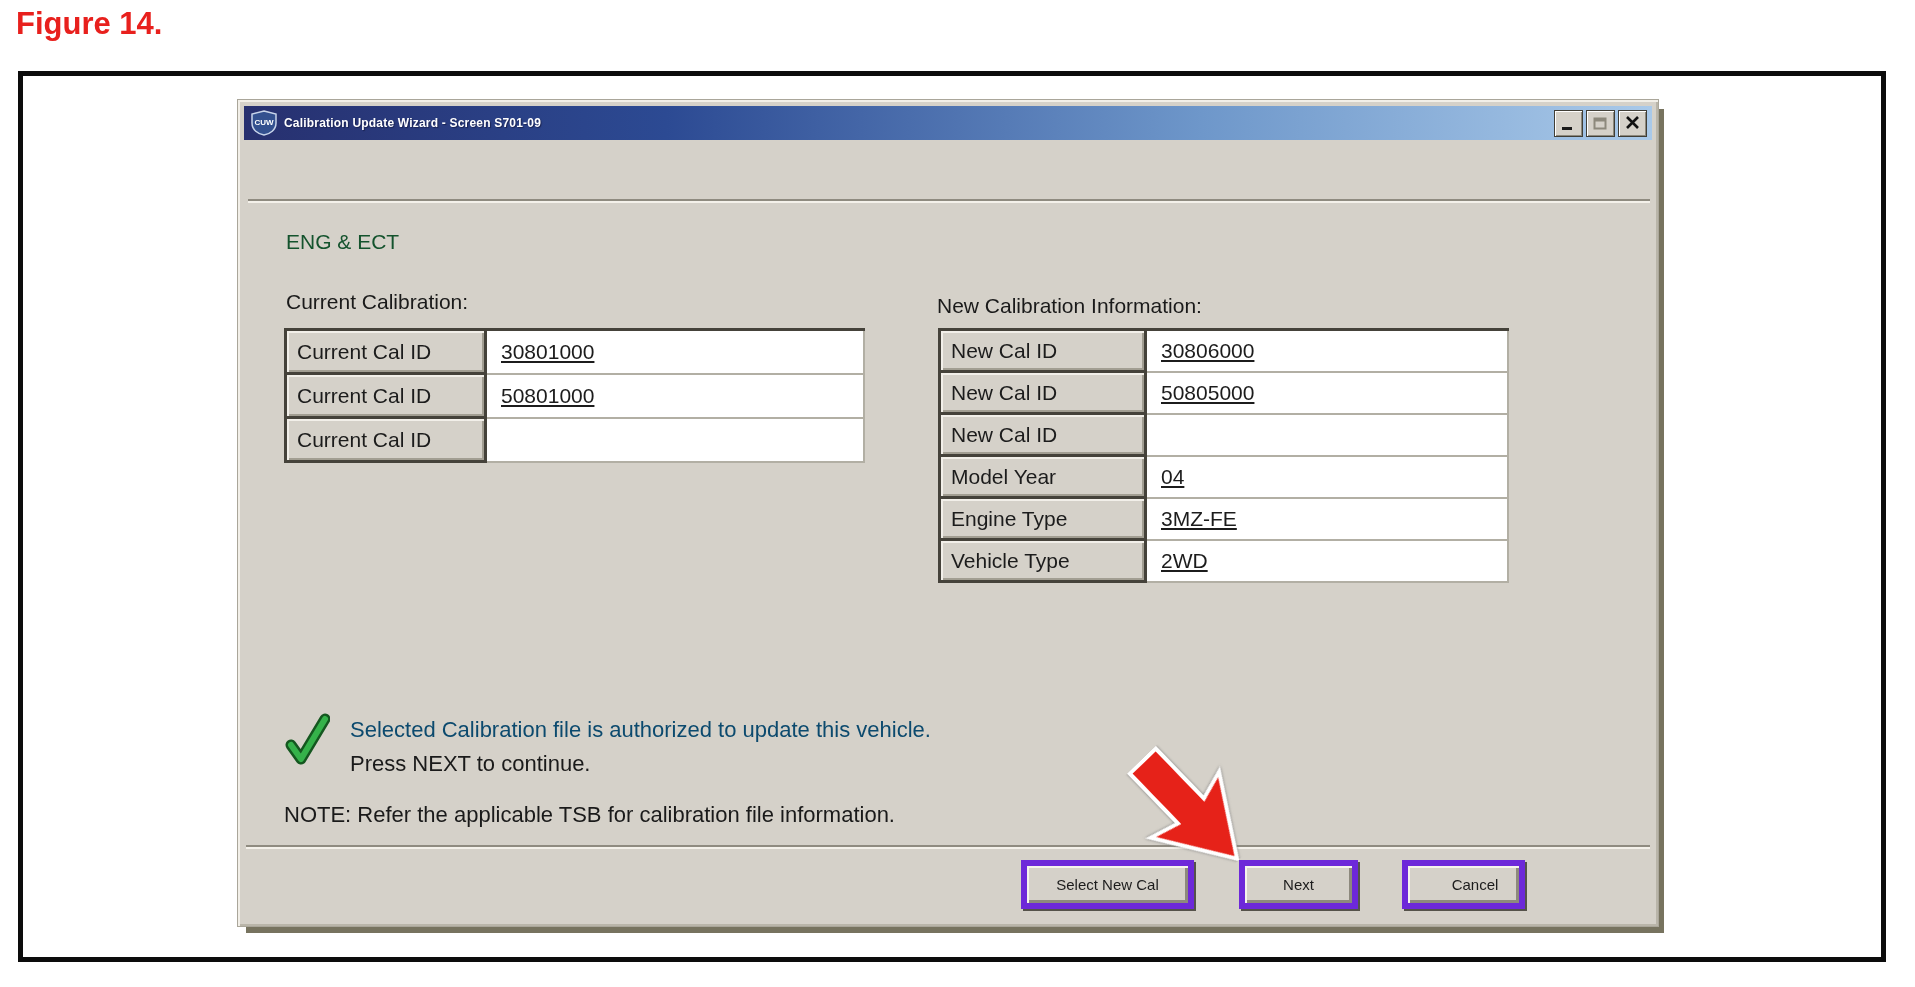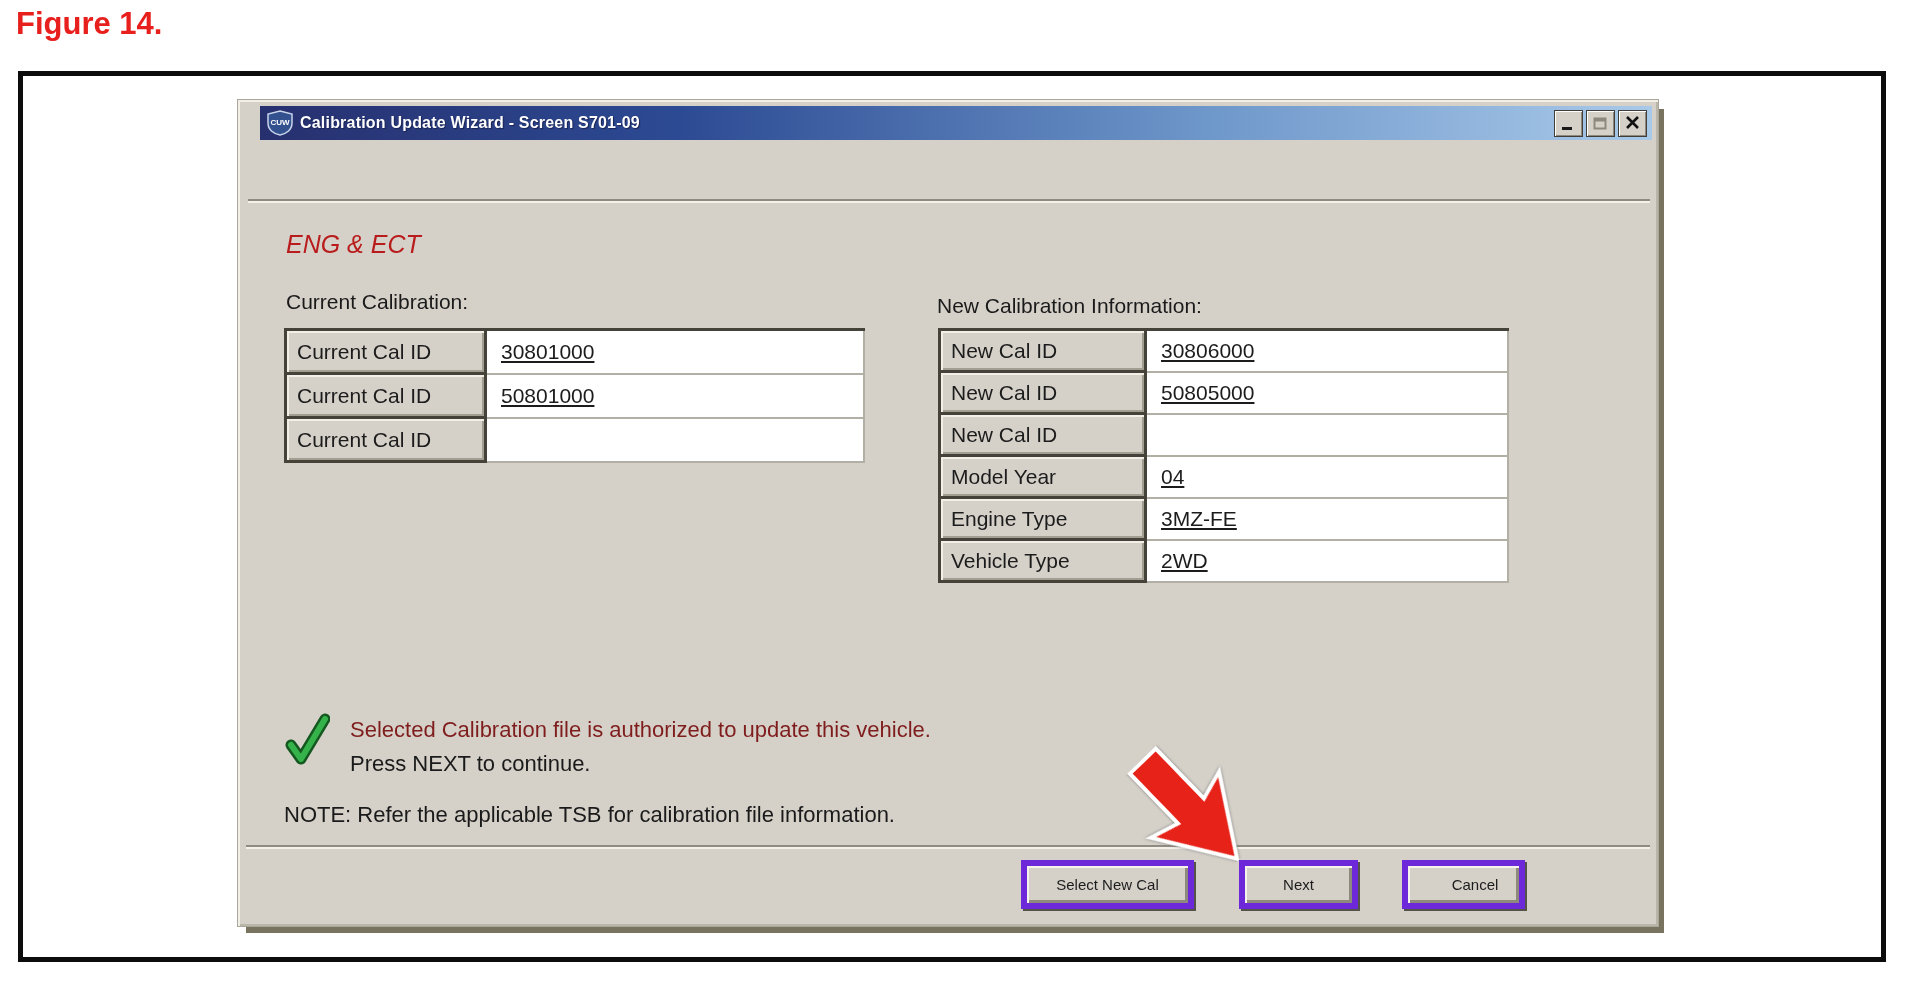--- a/index.html
+++ b/index.html
@@ -23,45 +23,45 @@
     width: 1422px; height: 828px;
     background: #d5d1c9;
     border: 1px solid #aaa69a;
     box-shadow: inset 2px 2px 0 #f2efe8, inset -2px -2px 0 #b9b5a9,
                 7px 8px 0 -2px #77735f;
   }
 
   .titlebar {
     position: absolute; left: 6px; top: 6px; right: 6px; height: 34px;
     background: linear-gradient(90deg, #27306f 0%, #2c4a93 30%, #6e97ca 68%, #a9c9e9 100%);
-    display: flex; align-items: center; padding: 0 4px; margin-left: 16px;
+    display: flex; align-items: center; padding: 0 4px;
   }
   .title-icon { width: 28px; height: 26px; margin: 0 6px 0 2px; flex: none; }
   .title-text {
-    color: #ffffff; font-size: 16px; font-weight: bold; letter-spacing: 0.2px;
+    color: #ffffff; font-size: 12px; font-weight: bold; letter-spacing: 0.2px;
     text-shadow: 1px 1px 1px #1a2352; white-space: nowrap; flex: 1 1 auto;
   }
   .win-buttons { display: flex; gap: 3px; margin-right: 1px; }
   .win-btn {
     width: 29px; height: 27px; background: #d5d1c9;
     border: 1px solid #403e36;
     box-shadow: inset 1px 1px 0 #ffffff, inset -1px -1px 0 #8d897d;
     display: flex; align-items: center; justify-content: center;
   }
   .win-btn svg { display: block; }
 
   .heading {
     position: absolute; left: 14px; top: 53px;
     font-size: 30px; color: #161616; letter-spacing: 0.2px;
   }
   .etched { position: absolute; height: 0; border-top: 2px solid #8f8b80; border-bottom: 2px solid #f4f1ea; }
   .hr-heading { left: 10px; right: 8px; top: 99px; }
   .hr-buttons { left: 8px; right: 8px; top: 745px; }
 
-  .eng-ect { position: absolute; left: 48px; top: 130px; font-size: 25px; color: #b91c1c; font-style: italic; }
+  .eng-ect { position: absolute; left: 48px; top: 130px; font-size: 21px; color: #14532d; }
 
   .table-caption { position: absolute; font-size: 21px; color: #1a1a1a; }
   .cap-current { left: 48px; top: 190px; }
   .cap-new     { left: 699px; top: 194px; }
 
   table.cal-table { position: absolute; border-collapse: collapse; table-layout: fixed; }
   .tbl-current { left: 46px;  top: 228px; width: 578px; }
   .tbl-new     { left: 700px; top: 228px; width: 568px; }
   .cal-table th {
     background: #d5d1c9; border: 3px solid #45423a;
@@ -74,21 +74,21 @@
     font-size: 21px; color: #1c1c1c; padding: 0 0 0 14px; white-space: nowrap; text-decoration: underline;
   }
   .cal-table tr:first-child th, .cal-table tr:first-child td { border-top: 3px solid #45423a; }
   .tbl-current th { width: 200px; } .tbl-current td { width: 378px; }
   .tbl-current tr { height: 44px; }
   .tbl-new th { width: 206px; } .tbl-new td { width: 362px; }
   .tbl-new tr { height: 42px; }
   .indent-val { padding-left: 24px !important; }
 
   .check-icon { position: absolute; left: 46px; top: 612px; width: 46px; height: 56px; }
-  .status-line1 { position: absolute; left: 112px; top: 617px; font-size: 22px; color: #7f1d1d; }
+  .status-line1 { position: absolute; left: 112px; top: 617px; font-size: 22px; color: #0c4a6e; }
   .status-line2 { position: absolute; left: 112px; top: 651px; font-size: 22px; color: #1a1a1a; }
   .note-line    { position: absolute; left: 46px;  top: 702px; font-size: 22px; color: #1a1a1a; }
 
   .dlg-button {
     position: absolute; top: 760px; height: 49px;
     background: #d5d1c9; border: 6px solid #6d28d9;
     box-shadow: inset 2px 2px 0 #f5f3ec, inset -3px -3px 0 #8d897d, 2px 2px 0 #55524a;
     font-family: "Liberation Sans", sans-serif; font-size: 15px; color: #1c1c1c;
     display: flex; align-items: center; justify-content: center; cursor: pointer;
   }

